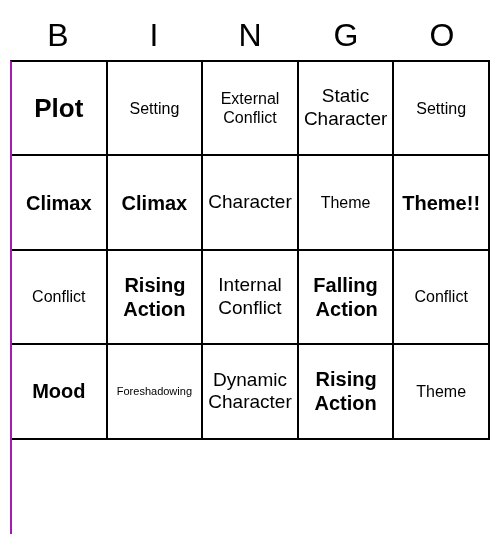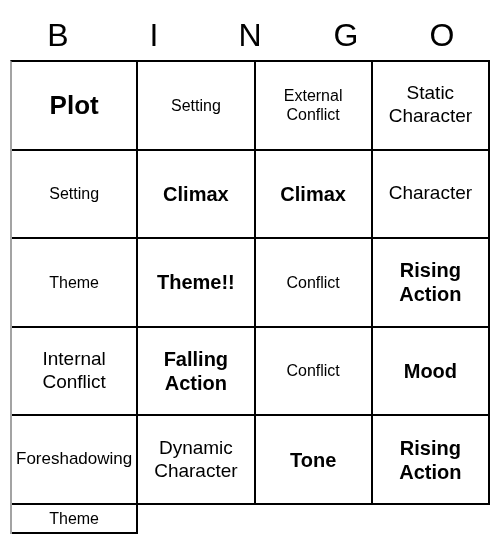--- a/index.html
+++ b/index.html
@@ -35,46 +35,46 @@
       display: flex;
       align-items: center;
       justify-content: center;
       font-size: 32px;
       font-weight: normal;
     }
 
     .bingo-grid {
       flex: 1;
       display: grid;
-      grid-template-columns: repeat(4, 1fr);
+      grid-template-columns: repeat(5, 1fr);
       grid-template-rows: repeat(5, 1fr);
       border-top: 2px solid black;
-      border-left: 2px solid #a3a3a3;
+      border-left: 2px solid #a21caf;
     }
 
     .bingo-cell {
       border-right: 2px solid black;
       border-bottom: 2px solid black;
       display: flex;
       align-items: center;
       justify-content: center;
       text-align: center;
       padding: 4px;
       line-height: 1.2;
     }
 
     .cell-text {
       display: block;
     }
 
     .size-xlarge { font-size: 26px; font-weight: bold; }
-    .size-large  { font-size: 20px; font-weight: bold; }
+    .size-large  { font-size: 20px; font-weight: bold; text-align: right; }
     .size-medium { font-size: 16px; }
     .size-small  { font-size: 19px; }
-    .size-xsmall { font-size: 17px; }
+    .size-xsmall { font-size: 11px; }
   </style>
 </head>
 <body>
 
 <div class="bingo-container">
   <div class="bingo-header">
   <div class="bingo-header-cell">B</div>
       <div class="bingo-header-cell">I</div>
       <div class="bingo-header-cell">N</div>
       <div class="bingo-header-cell">G</div>
@@ -129,22 +129,19 @@
       <div class="bingo-cell">
         <span class="cell-text size-large">Mood</span>
       </div>
       <div class="bingo-cell">
         <span class="cell-text size-xsmall">Foreshadowing</span>
       </div>
       <div class="bingo-cell">
         <span class="cell-text size-small">Dynamic<br>Character</span>
       </div>
       <div class="bingo-cell">
-        <span class="cell-text size-large">Tone</span>
-      </div>
-      <div class="bingo-cell">
         <span class="cell-text size-large">Rising<br>Action</span>
       </div>
       <div class="bingo-cell">
         <span class="cell-text size-medium">Theme</span>
       </div>
     </div>
 </div>
 
 </body></html>

